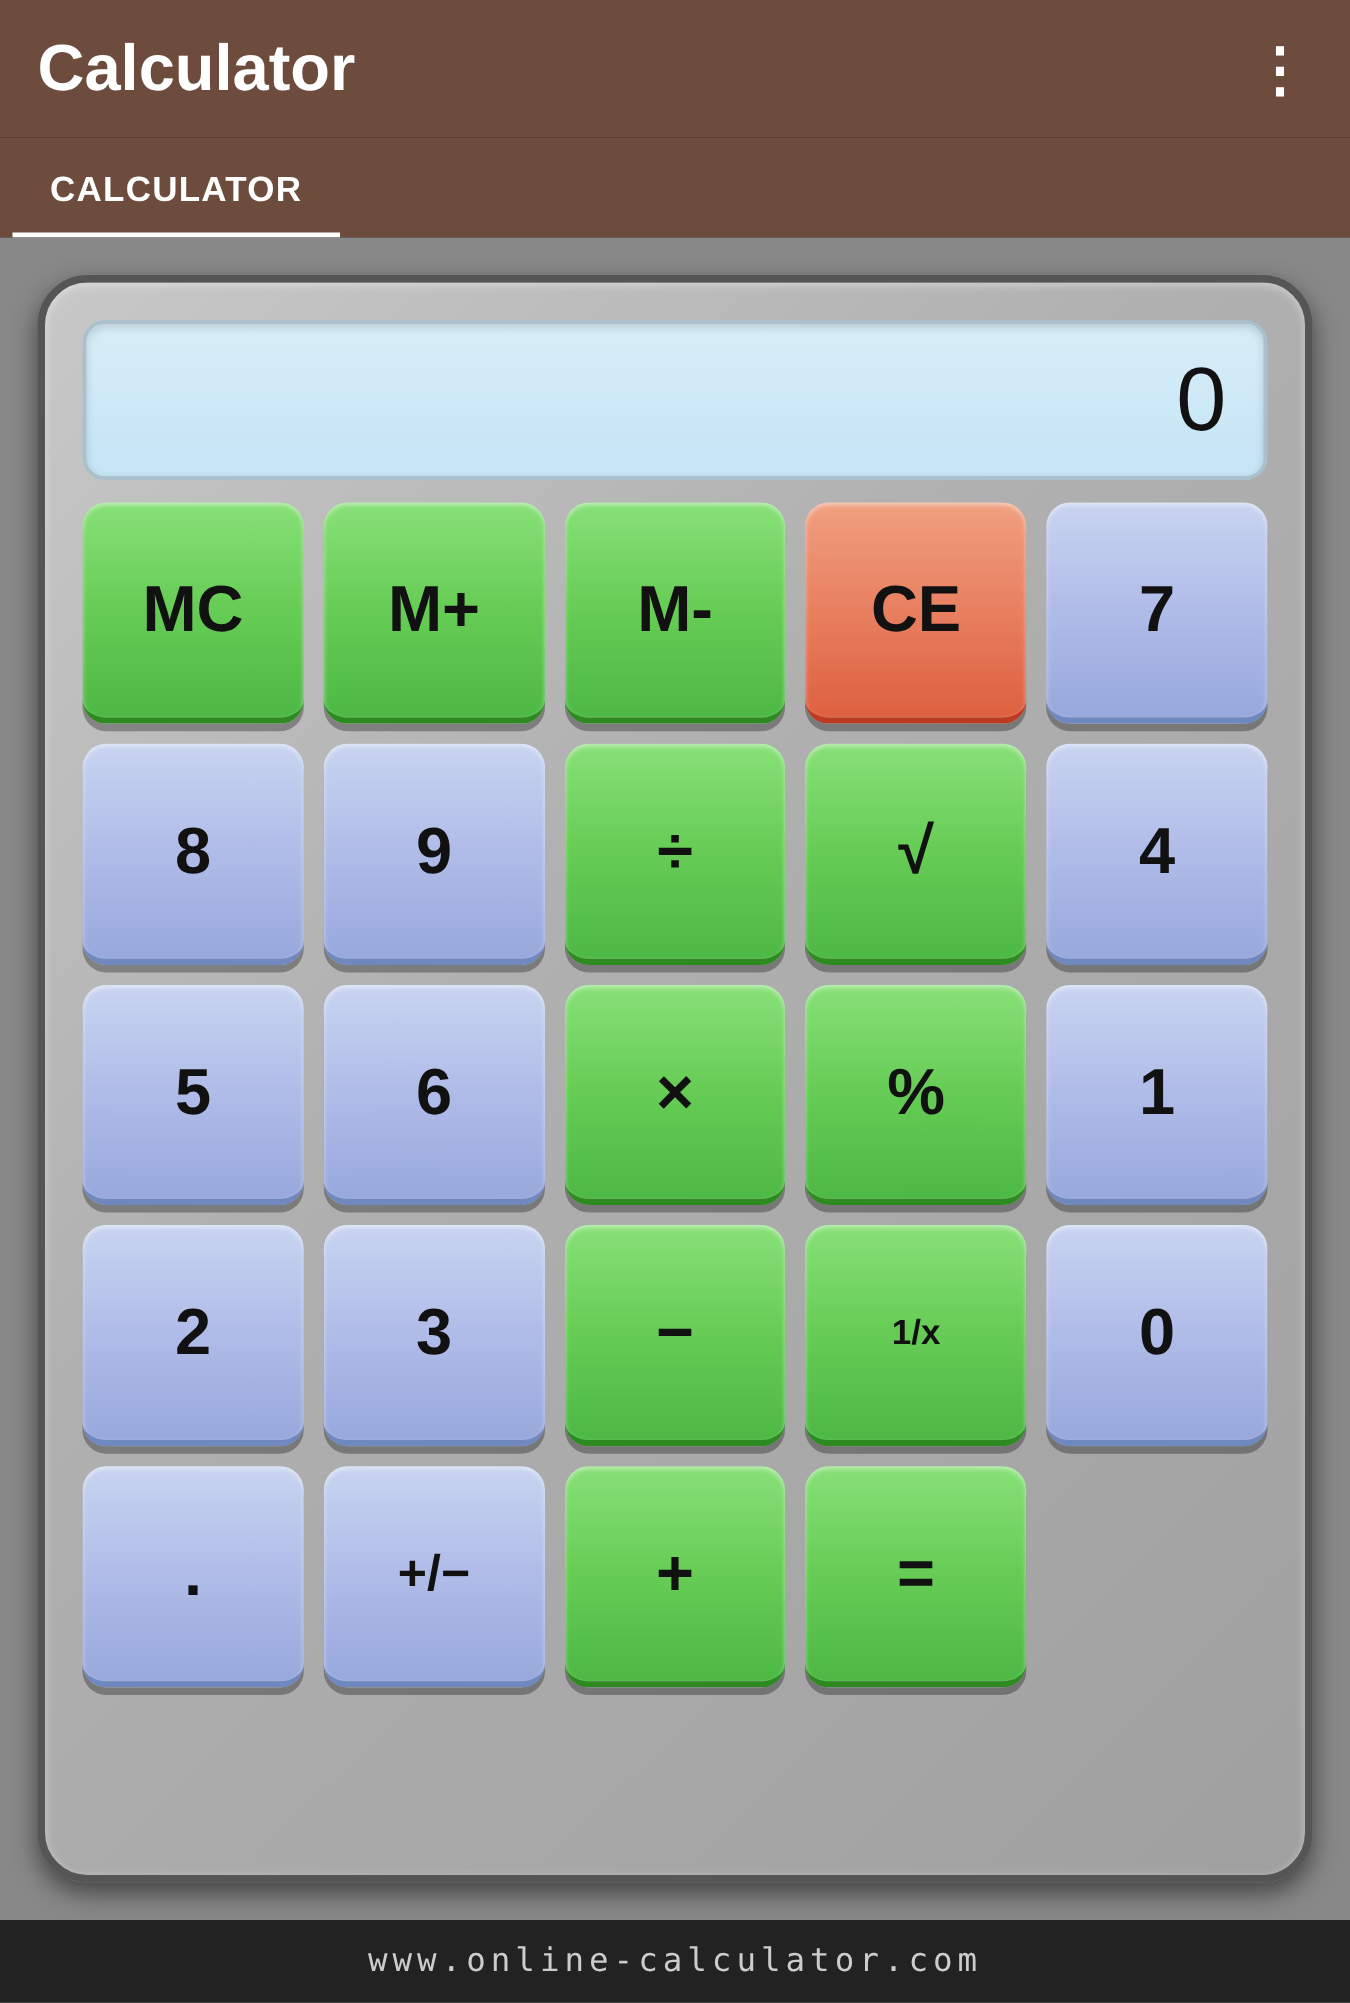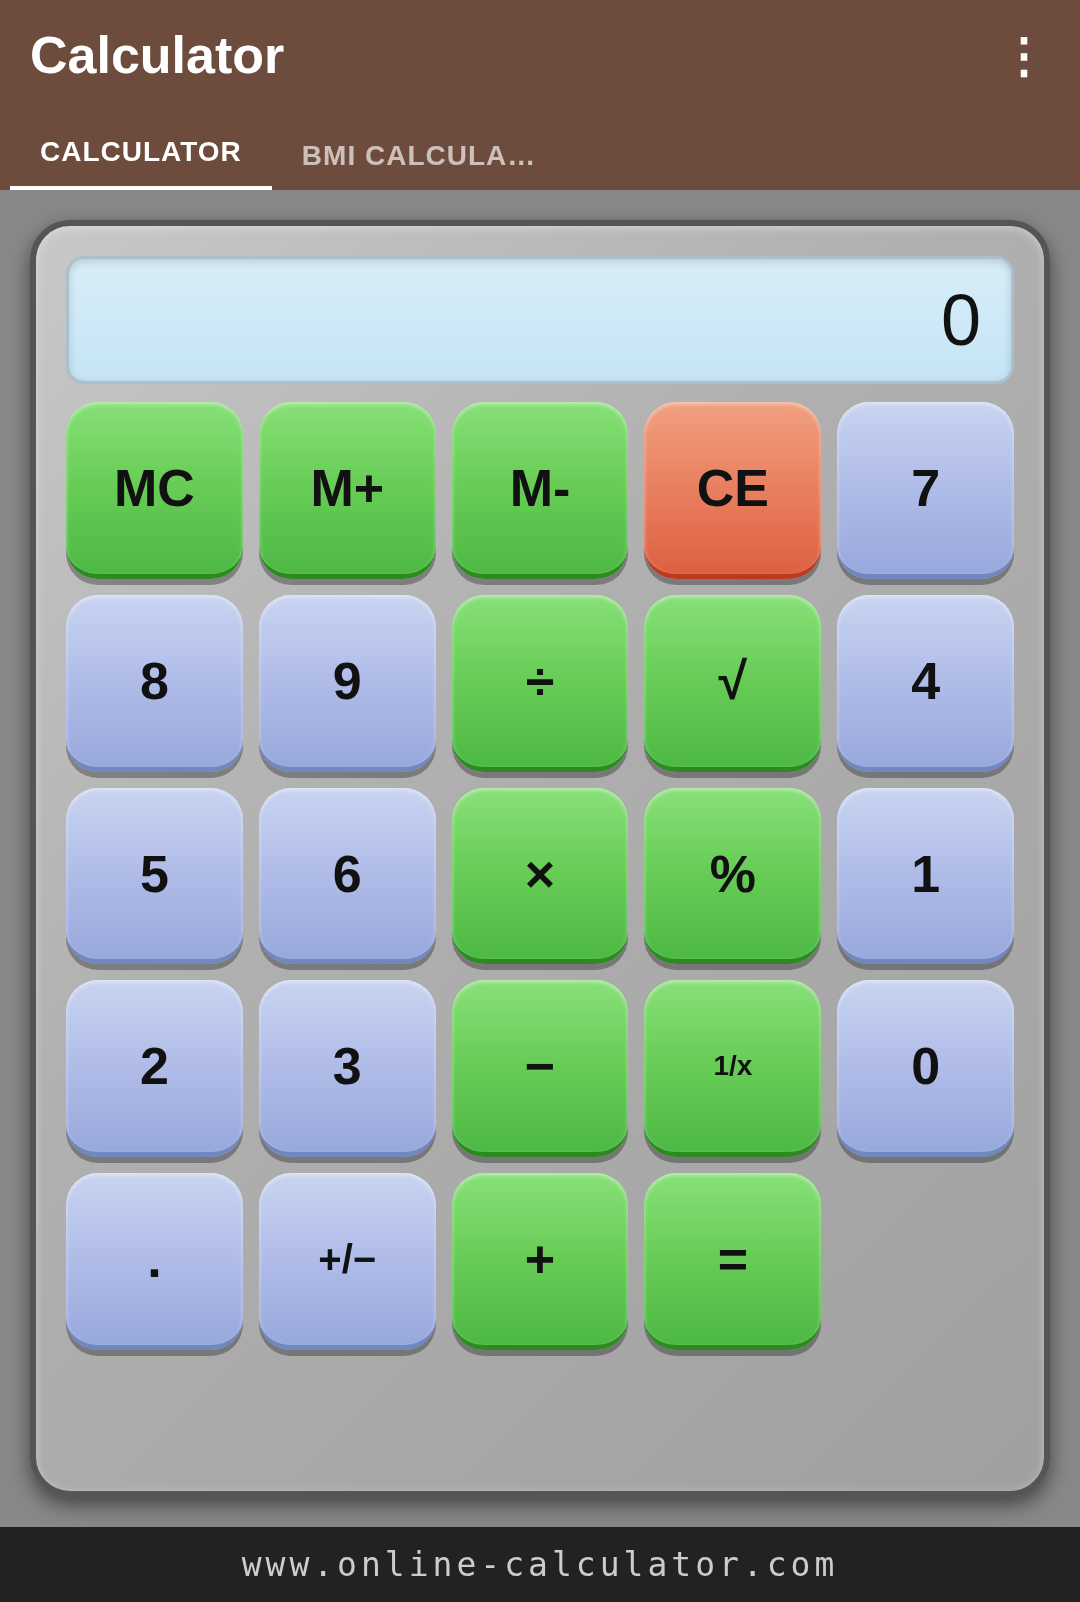--- a/index.html
+++ b/index.html
@@ -100,21 +100,21 @@
     }
 
     
     .btn-grid {
       display: grid;
       grid-template-columns: repeat(5, 1fr);
       gap: 16px;
     }
 
     .btn {
-      border-radius: 32px;
+      border-radius: 19px;
       border: none;
       font-size: 52px;
       font-weight: bold;
       cursor: pointer;
       aspect-ratio: 1;
       display: flex;
       align-items: center;
       justify-content: center;
       box-shadow: 0 6px 0 rgba(0,0,0,0.3), inset 0 2px 4px rgba(255,255,255,0.5);
       transition: transform 0.1s;
@@ -139,40 +139,37 @@
       background: linear-gradient(180deg, #f0a080 0%, #e88060 50%, #dd6040 100%);
       border-bottom: 5px solid #bb3a20;
     }
 
     
     .calc-footer {
       background: #222;
       color: #ccc;
       text-align: center;
       padding: 18px;
-      font-size: 33px;
+      font-size: 26px;
       letter-spacing: 4px;
       font-family: monospace;
     }
   </style>
 </head>
 <body>
 
 <div class="app-bar">
   <span class="app-bar-title">Calculator</span>
   <span class="app-bar-menu">⋮</span>
 </div>
 
 <div class="tab-bar">
   <div class="tab-item active">
     <span>CALCULATOR</span>
   </div>
-  <div class="tab-item">
-    <span>BMI CALCULA…</span>
-  </div>
 </div>
 
 <div class="calc-wrapper">
   <div class="calc-body">
 
     <div class="calc-display">
       <span>0</span>
     </div>
 
     <div class="btn-grid">

